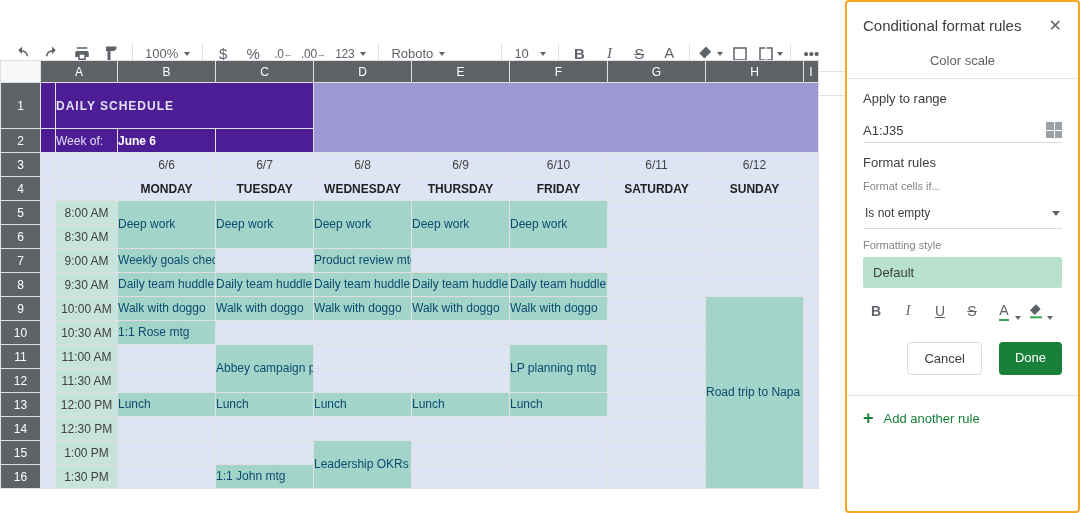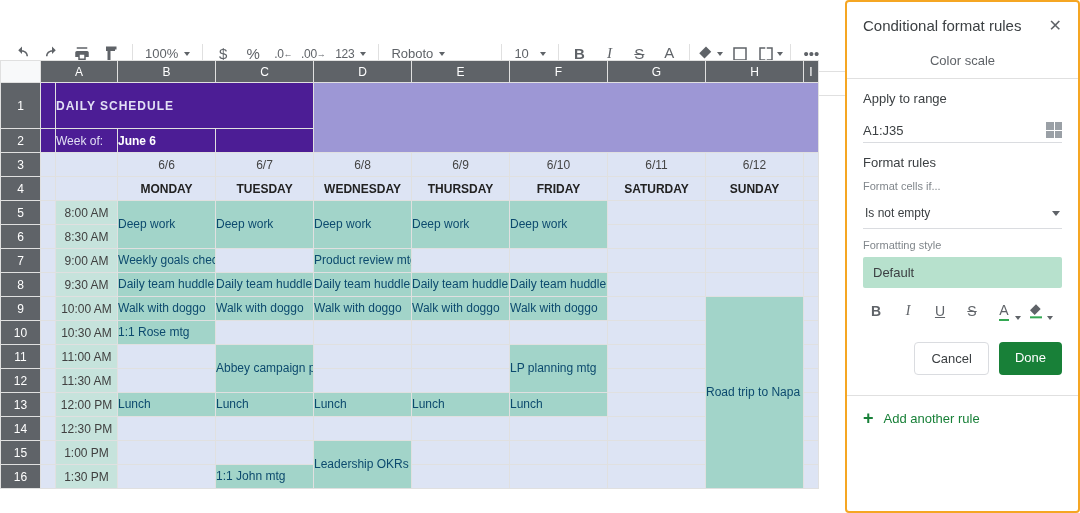--- a/index.html
+++ b/index.html
@@ -263,21 +263,21 @@
     border-left: 3px solid transparent;
     border-right: 3px solid transparent;
     border-top: 4px solid #5f6368;
     position: absolute;
     right: -4px; bottom: 4px;
   }
   .underline-green { border-bottom: 2px solid #34a853; padding-bottom: 1px; }
   .btns {
     display: flex;
     justify-content: flex-end;
-    gap: 10px;
+    gap: 17px;
     padding: 18px 16px 12px;
   }
   .btn {
     padding: 8px 16px;
     font-size: 13px;
     border-radius: 4px;
     cursor: pointer;
   }
   .btn-cancel { background: #fff; border: 1px solid #dadce0; color: #3c4043; }
   .btn-done { background: #188038; color: #fff; font-weight: 500; }

